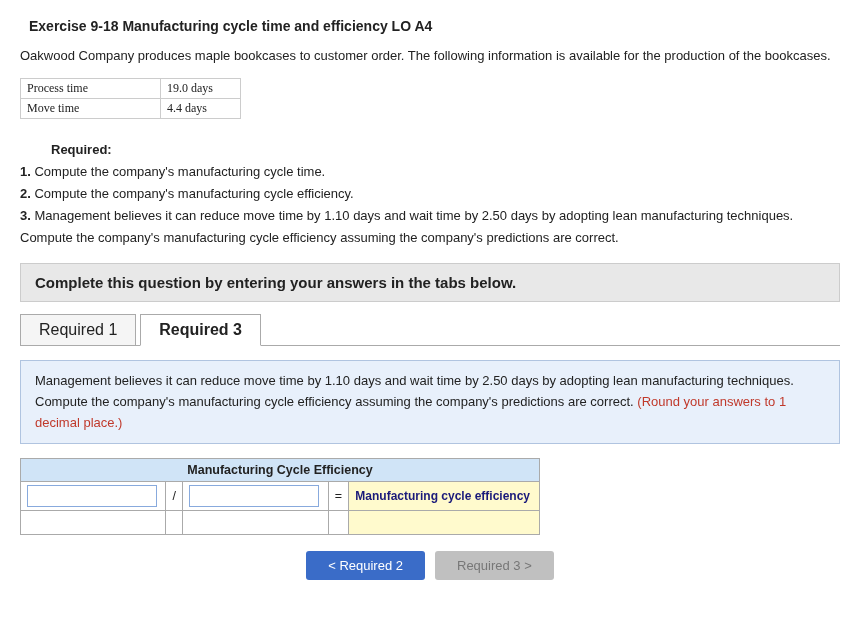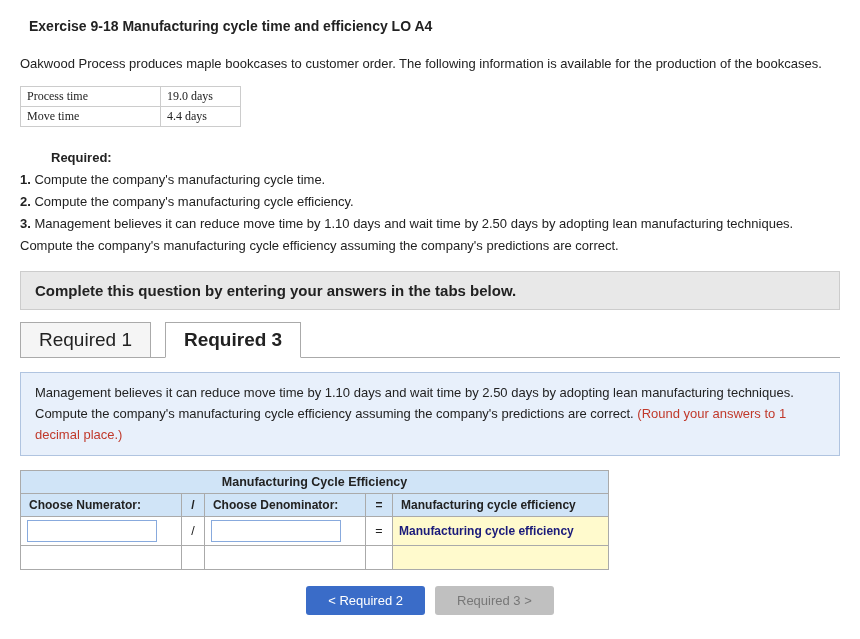--- a/index.html
+++ b/index.html
@@ -8,21 +8,21 @@
       font-size: 13px;
       background: #fff;
       color: #222;
       padding: 18px 20px;
       width: 860px;
       min-height: 639px;
     }
     .page-title {
       font-weight: bold;
       font-size: 14px;
-      margin-bottom: 20px;
+      margin-bottom: 12px;
       padding-left: 9px;
     }
     .intro-text {
       font-size: 13px;
       margin-bottom: 12px;
       line-height: 1.5;
     }
     .data-table {
       border-collapse: collapse;
       margin-bottom: 20px;
@@ -60,22 +60,22 @@
       display: flex;
       border-bottom: 1px solid #aaa;
       margin-bottom: 14px;
     }
     .tab {
       padding: 6px 18px;
       border: 1px solid #aaa;
       border-bottom: none;
       background: #f5f5f5;
       cursor: pointer;
-      font-size: 19px;
-      margin-right: 14px;
+      font-size: 16px;
+      margin-right: 4px;
       color: #222;
     }
     .tab.active {
       background: #fff;
       border-bottom: 1px solid #fff;
       margin-bottom: -1px;
       font-weight: bold;
     }
     .tab-content-box {
       background: #e8f0fb;
@@ -86,21 +86,21 @@
       line-height: 1.6;
     }
     .tab-content-box .red-text {
       color: #c0392b;
     }
     .mce-table-wrapper {
       margin-bottom: 16px;
     }
     .mce-table {
       border-collapse: collapse;
-      width: 589px;
+      width: 520px;
     }
     .mce-table th, .mce-table td {
       border: 1px solid #aaa;
       padding: 4px 8px;
       font-size: 12.5px;
     }
     .mce-header-row th {
       background: #d0e4f7;
       text-align: center;
       font-weight: bold;
@@ -170,21 +170,21 @@
     }
     .empty-row td.yellow {
       background: #fffacd;
     }
   </style>
 </head>
 <body>
 
 <div class="page-title">Exercise 9-18 Manufacturing cycle time and efficiency LO A4</div>
 
-<p class="intro-text">Oakwood Process produces maple bookcases to customer order. The following information is available for the production of the bookcases.</p>
+<p class="intro-text">Oakwood Company produces maple bookcases to customer order. The following information is available for the production of the bookcases.</p>
 
 <table class="data-table">
   <tbody id="data-table-body">
       <tr>
         <td>Process time</td>
         <td>19.0 days</td>
       </tr>
       <tr>
         <td>Move time</td>
         <td>4.4 days</td>
@@ -212,27 +212,20 @@
 </div>
 
 <div class="mce-table-wrapper">
   <table class="mce-table">
     <thead>
       <tr class="mce-header-row">
         <th colspan="5">Manufacturing Cycle Efficiency</th>
       </tr>
     </thead>
     <tbody>
-      <tr class="mce-label-row">
-        <td>Choose Numerator:</td>
-        <td class="center">/</td>
-        <td>Choose Denominator:</td>
-        <td class="center">=</td>
-        <td class="result-col">Manufacturing cycle efficiency</td>
-      </tr>
       <tr class="mce-input-row">
         <td>
           <input class="cell-input" type="text" style="">
         </td>
         <td class="slash-col">/</td>
         <td>
           <input class="cell-input" type="text" style="">
         </td>
         <td class="eq-col">=</td>
         <td class="yellow">

